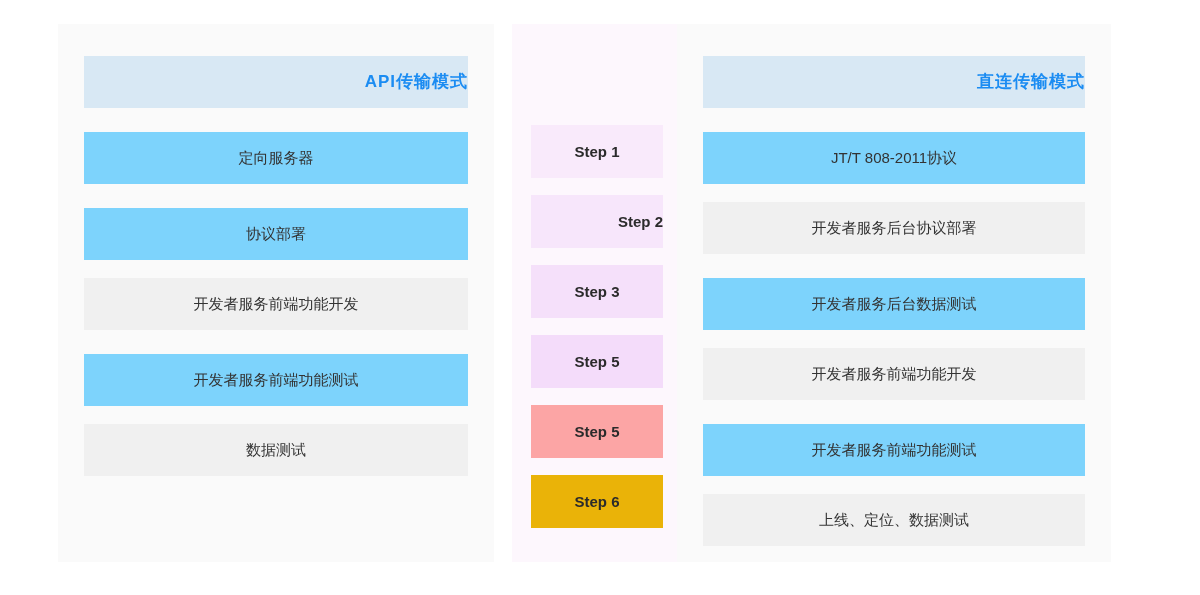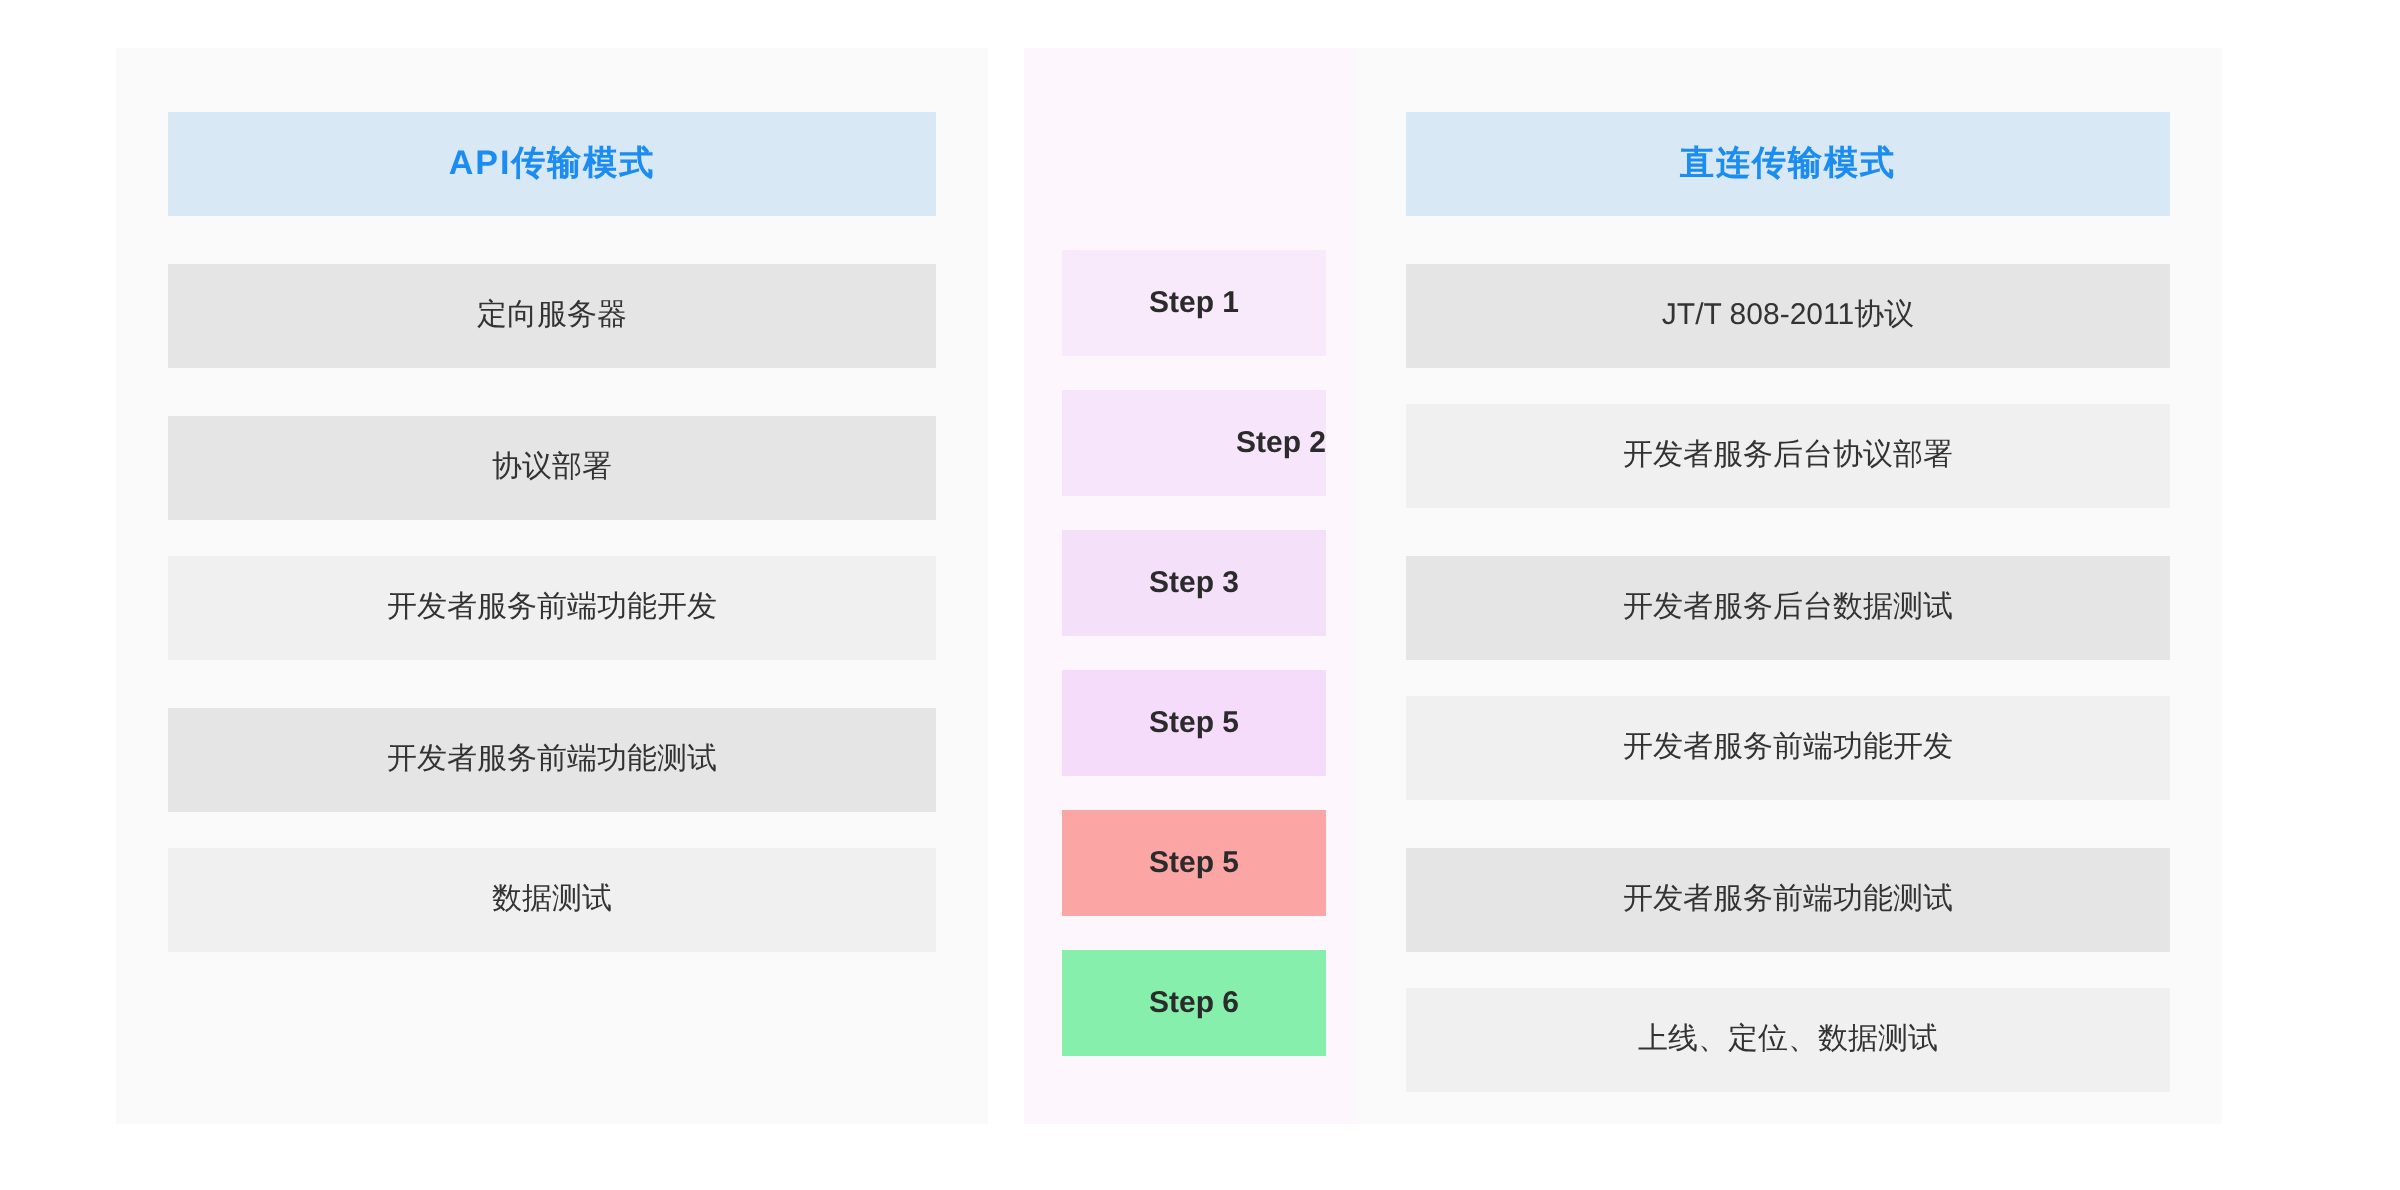--- a/index.html
+++ b/index.html
@@ -38,39 +38,39 @@
     position: absolute;
     left: 26px;
     right: 26px;
     top: 32px;
   }
 
   
   .mode-header {
     height: 52px;
     line-height: 52px;
-    text-align: center;
+    text-align: right;
     background: #d8e8f4;
     color: #1b8cf2;
     font-size: 17px;
     font-weight: bold;
     letter-spacing: 1px;
     margin-bottom: 19px;
   }
 
   
   .flow-row {
     height: 52px;
     line-height: 52px;
     text-align: center;
     font-size: 15px;
     color: #333333;
     margin-bottom: 18px;
   }
-  .flow-row.shade-dark  { background: #e5e5e5; margin-top: 24px; }
+  .flow-row.shade-dark  { background: #7dd3fc; margin-top: 24px; }
   .flow-row.shade-light { background: #f0f0f0; }
   .flow-row:last-child  { margin-bottom: 0; }
 
   
   .step-stack {
     position: absolute;
     left: 19px;
     right: 19px;
     top: 101px;
   }
@@ -83,21 +83,21 @@
     color: #2b2b2b;
     margin-bottom: 17px;
   }
   .step-box:last-child { margin-bottom: 0; }
 
   .step-t1 { background: #f9eafb; }
   .step-t2 { background: #f7e6fb; text-align: right; }
   .step-t3 { background: #f5e0fa; }
   .step-t4 { background: #f4dcfa; }
   .step-t5 { background: #fca5a5; }
-  .step-t6 { background: #86efac; }
+  .step-t6 { background: #eab308; }
 </style>
 </head>
 <body>
 
 <div class="board">
 
   <div class="panel panel-left">
     <div class="col-stack">
 
       <div class="mode-header">API传输模式</div>

